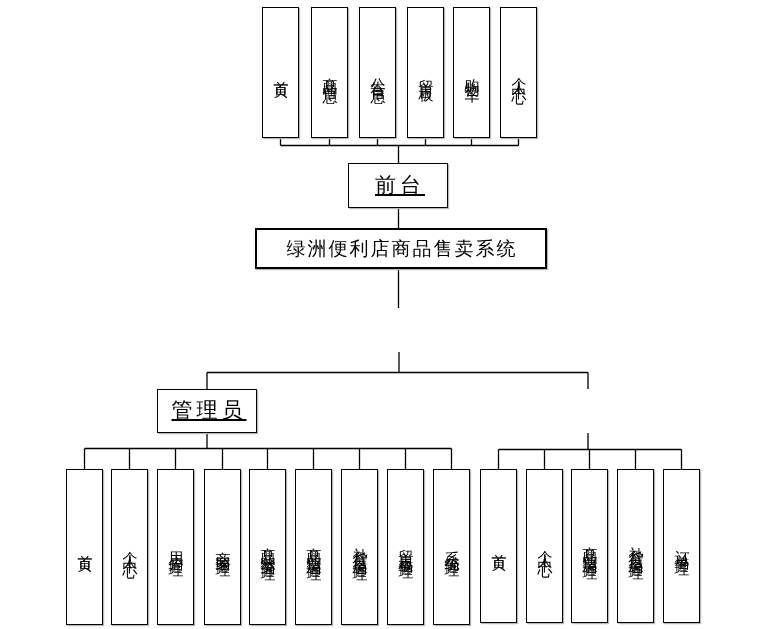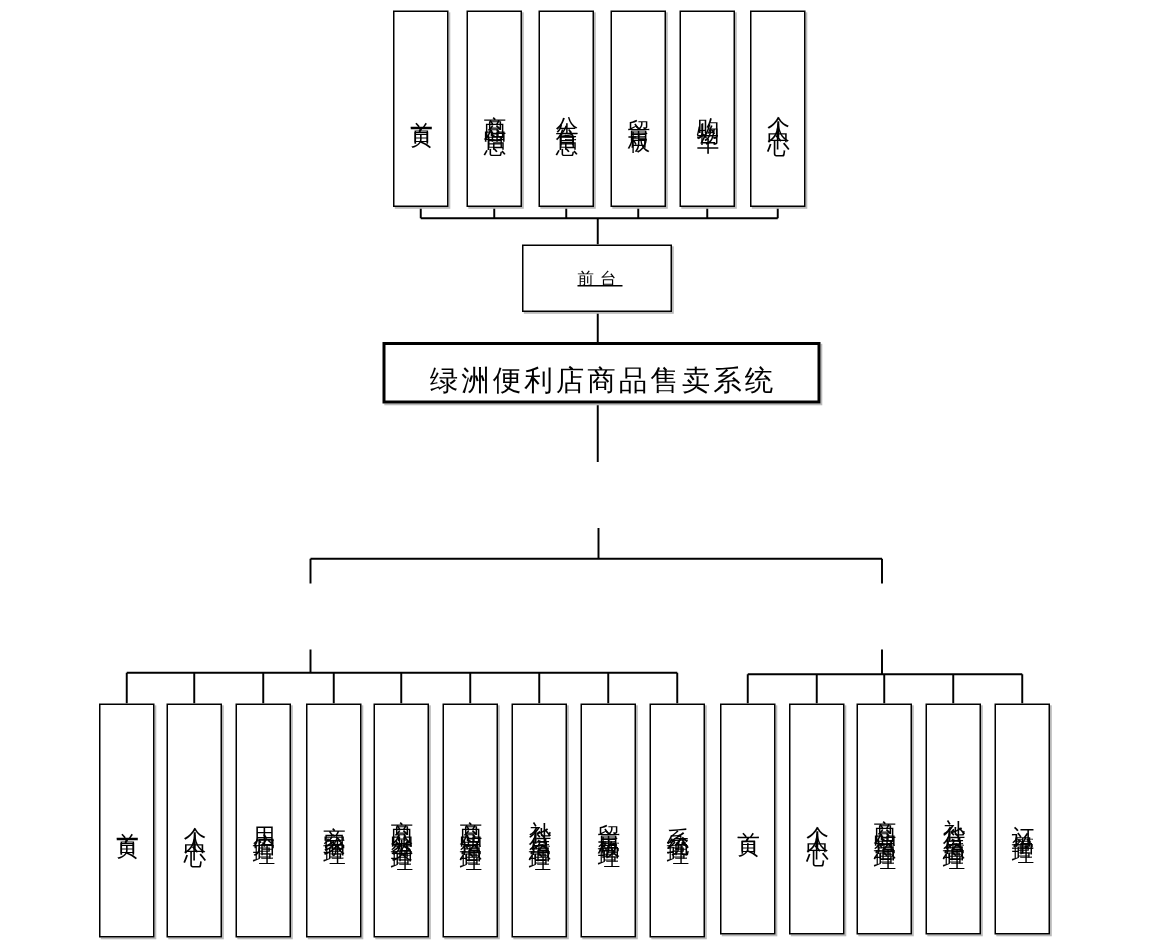--- a/index.html
+++ b/index.html
@@ -22,37 +22,36 @@
     box-sizing: border-box;
     background: #ffffff;
     border: 1.4px solid #000000;
     box-shadow: 1.2px 1.2px 0 #b9b9b9;
     display: flex;
     align-items: center;
     justify-content: center;
     text-align: center;
   }
   .hlabel {
-    font-size: 11px;
+    font-size: 21px;
     letter-spacing: 4px;
     text-indent: 4px;
     white-space: nowrap;
     line-height: 1.2;
     text-decoration: underline;
   }
   .vtext {
     writing-mode: vertical-rl;
     text-orientation: upright;
     font-size: 15px;
     letter-spacing: 4px;
     line-height: 1;
   }
   .root-node {
     border-width: 2px;
-    align-items: flex-end;
   }
   .root-label {
     font-size: 19px;
     letter-spacing: 2px;
     text-indent: 2px;
     white-space: nowrap;
   }
 </style>
 </head>
 <body>
@@ -91,20 +90,23 @@
 
   <div class="node" style="left:348px; top:163px; width:100px; height:45px">
     <span class="hlabel">前台</span>
   </div>
 
   <div class="node root-node" style="left:255px; top:228px; width:292px; height:41px">
     <span class="root-label">绿洲便利店商品售卖系统</span>
   </div>
 
 
+  <div class="node" style="left:157px; top:389px; width:100px; height:44px">
+    <span class="hlabel">管理员</span>
+  </div>
 
   <div class="node" style="left:66px; top:469px; width:37px; height:156px">
     <span class="vtext">首页</span>
   </div>
   <div class="node" style="left:111px; top:469px; width:37px; height:156px">
     <span class="vtext">个人中心</span>
   </div>
   <div class="node" style="left:157px; top:469px; width:37px; height:156px">
     <span class="vtext">用户管理</span>
   </div>

